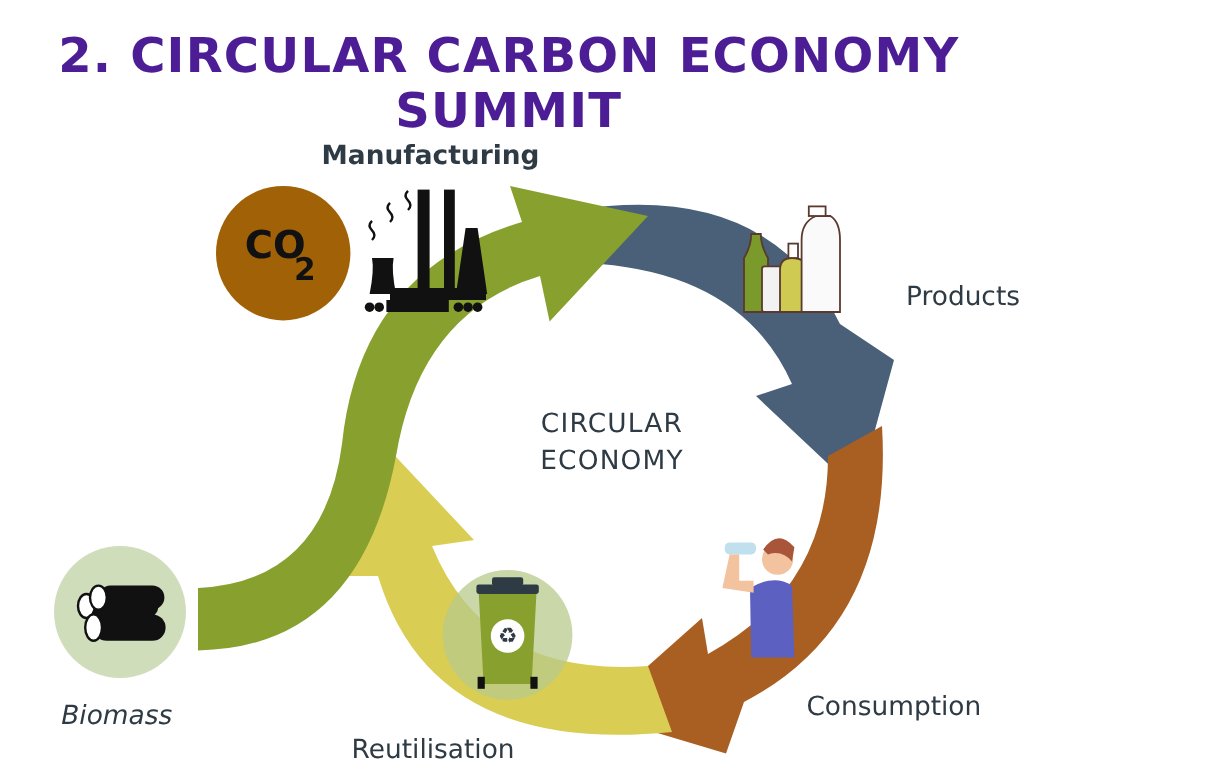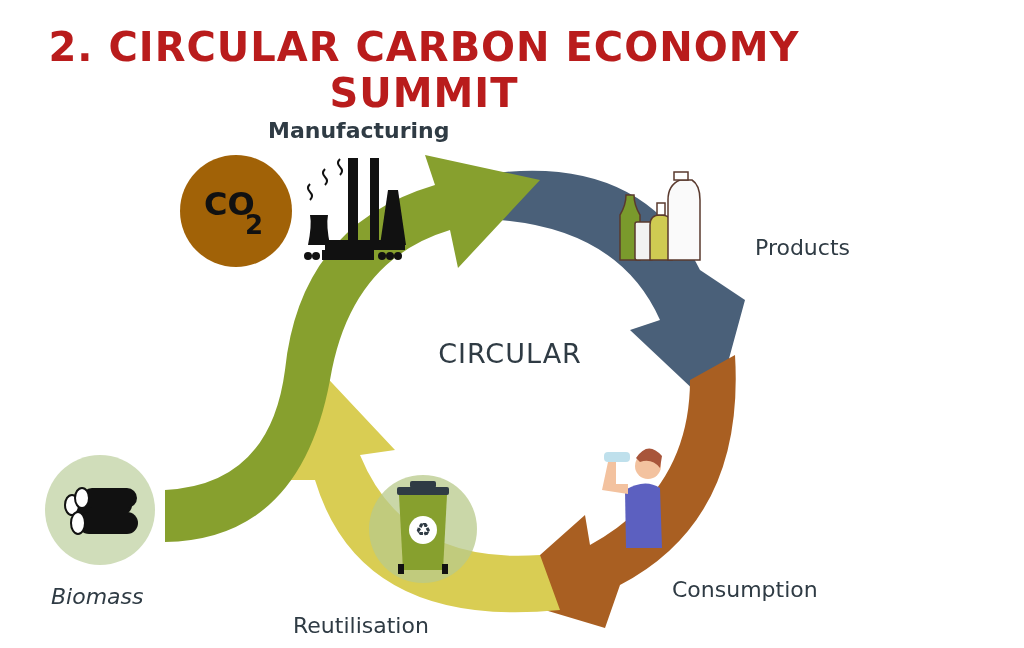--- a/index.html
+++ b/index.html
@@ -1,20 +1,20 @@
 <!DOCTYPE html>
 <html><head>
 <meta charset="utf-8">
 <style>
   html, body { margin: 0; padding: 0; background: #ffffff; }
   body { width: 1024px; height: 648px; position: relative; overflow: hidden; font-family: "Liberation Sans", sans-serif; }
-  .title { position: absolute; left: 0; top: 24px; width: 848px; text-align: center; font-family: "DejaVu Sans", sans-serif; font-weight: bold; font-size: 40px; letter-spacing: 1px; color: #b91c1c; }
+  .title { position: absolute; left: 0; top: 24px; width: 848px; text-align: center; font-family: "DejaVu Sans", sans-serif; font-weight: bold; font-size: 40px; letter-spacing: 1px; color: #4c1d95; }
   svg.diagram { position: absolute; left: 0; top: 0; }
   .label { position: absolute; font-family: "DejaVu Sans", sans-serif; font-size: 22px; color: #2f3b44; white-space: nowrap; }
-  .center { position: absolute; left: 390px; top: 338px; width: 240px; text-align: center; font-family: "DejaVu Sans", sans-serif; font-size: 27px; line-height: 31px; color: #2f3b44; letter-spacing: 1px; }
+  .center { position: absolute; left: 390px; top: 338px; width: 240px; text-align: center; font-family: "DejaVu Sans", sans-serif; font-size: 22px; line-height: 31px; color: #2f3b44; letter-spacing: 1px; }
   .center span { display: block; }
   .co2 { position: absolute; left: 180px; top: 155px; width: 112px; height: 112px; border-radius: 50%; background: #a16207; }
   .co2-text { position: absolute; left: 24px; top: 30px; font-family: "DejaVu Sans", sans-serif; font-weight: bold; font-size: 32px; color: #111; }
   .co2-sub { position: absolute; left: 65px; top: 55px; font-family: "DejaVu Sans", sans-serif; font-weight: bold; font-size: 26px; color: #111; }
 </style>
 </head>
 <body>
 
 <div class="title">2. CIRCULAR CARBON ECONOMY SUMMIT</div>
 
@@ -90,13 +90,14 @@
 </div>
 
 <div class="label" style="left:268px; top:118px;font-weight:bold;">Manufacturing</div>
 <div class="label" style="left:715px; top:235px;margin-left:40px;">Products</div>
 <div class="label" style="left:672px; top:577px;">Consumption</div>
 <div class="label" style="left:293px; top:613px;">Reutilisation</div>
 <div class="label" style="left:51px; top:584px;font-style:italic;">Biomass</div>
 
 <div class="center">
   <span>CIRCULAR</span>
+  <span>ECONOMY</span>
 </div>
 
 </body></html>

